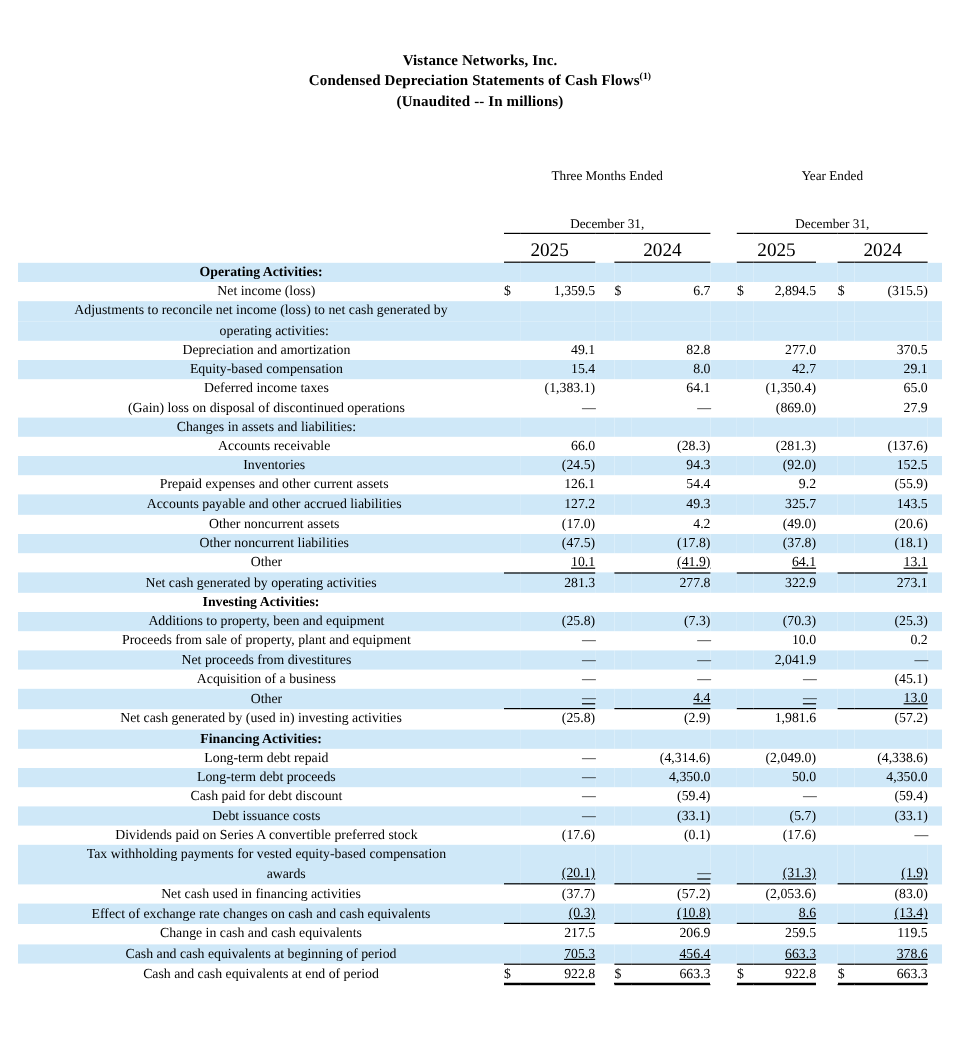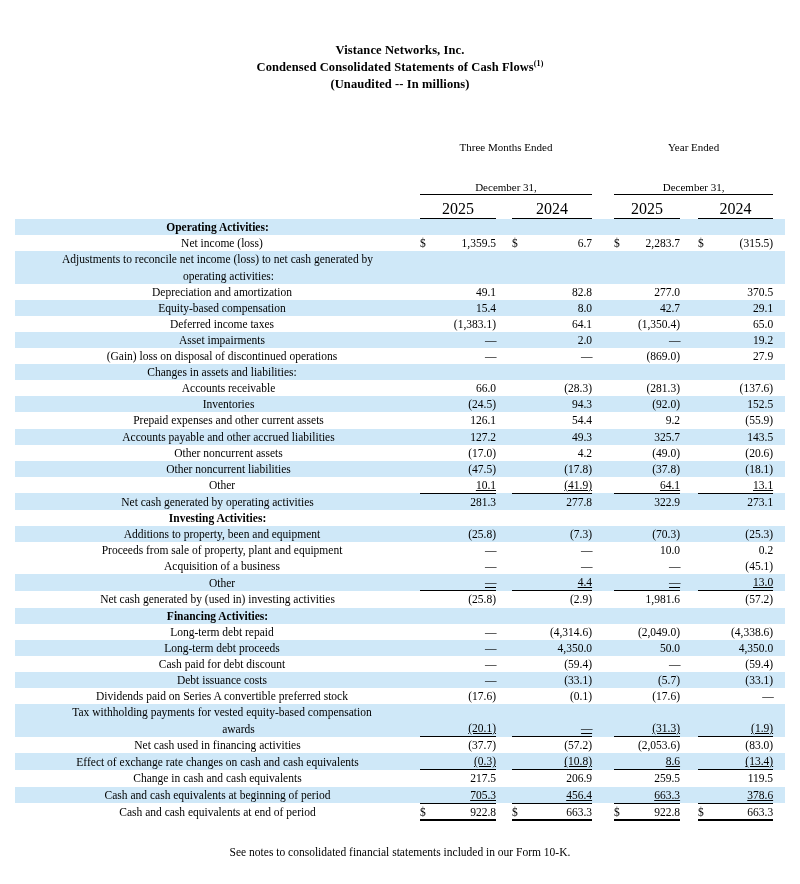--- a/index.html
+++ b/index.html
@@ -124,21 +124,21 @@
     margin-top: 24px;
   }
 </style>
 </head>
 <body>
 
 <div class="page">
 
   <div class="title-block">
     <div class="title-line">Vistance Networks, Inc.</div>
-    <div class="title-line"><span>Condensed Consolidated Statements of Cash Flows</span><span class="sup">(1)</span></div>
+    <div class="title-line"><span>Condensed Depreciation Statements of Cash Flows</span><span class="sup">(1)</span></div>
     <div class="title-line">(Unaudited -- In millions)</div>
   </div>
 
   <table class="cf">
     <colgroup>
       <col class="c-label">
         <col class="c-cur">
         <col class="c-num">
         <col class="c-gap">
       <col class="c-cur2">
@@ -198,21 +198,21 @@
         </tr>
         <tr class="row">
           <td class="label i1">Net income (loss)</td>
           <td class="cur">$</td>
           <td class="num">1,359.5</td>
           <td></td>
           <td class="cur">$</td>
           <td class="num">6.7</td>
           <td></td>
           <td class="cur">$</td>
-          <td class="num">2,283.7</td>
+          <td class="num">2,894.5</td>
           <td></td>
           <td class="cur">$</td>
           <td class="num">(315.5)</td>
           <td></td>
         </tr>
         <tr class="row shaded">
           <td class="label">Adjustments to reconcile net income (loss) to net cash generated by</td>
           <td class="cur"></td>
           <td class="num"></td>
           <td></td>
@@ -279,35 +279,20 @@
           <td class="cur"></td>
           <td class="num">64.1</td>
           <td></td>
           <td class="cur"></td>
           <td class="num">(1,350.4)</td>
           <td></td>
           <td class="cur"></td>
           <td class="num">65.0</td>
           <td></td>
         </tr>
-        <tr class="row shaded">
-          <td class="label i1">Asset impairments</td>
-          <td class="cur"></td>
-          <td class="num dash">—</td>
-          <td></td>
-          <td class="cur"></td>
-          <td class="num">2.0</td>
-          <td></td>
-          <td class="cur"></td>
-          <td class="num dash">—</td>
-          <td></td>
-          <td class="cur"></td>
-          <td class="num">19.2</td>
-          <td></td>
-        </tr>
         <tr class="row">
           <td class="label i1">(Gain) loss on disposal of discontinued operations</td>
           <td class="cur"></td>
           <td class="num dash">—</td>
           <td></td>
           <td class="cur"></td>
           <td class="num dash">—</td>
           <td></td>
           <td class="cur"></td>
           <td class="num">(869.0)</td>
@@ -487,20 +472,35 @@
           <td class="num dash">—</td>
           <td></td>
           <td class="cur"></td>
           <td class="num dash">—</td>
           <td></td>
           <td class="cur"></td>
           <td class="num">10.0</td>
           <td></td>
           <td class="cur"></td>
           <td class="num">0.2</td>
+          <td></td>
+        </tr>
+        <tr class="row shaded">
+          <td class="label i1">Net proceeds from divestitures</td>
+          <td class="cur"></td>
+          <td class="num dash">—</td>
+          <td></td>
+          <td class="cur"></td>
+          <td class="num dash">—</td>
+          <td></td>
+          <td class="cur"></td>
+          <td class="num">2,041.9</td>
+          <td></td>
+          <td class="cur"></td>
+          <td class="num dash">—</td>
           <td></td>
         </tr>
         <tr class="row">
           <td class="label i1">Acquisition of a business</td>
           <td class="cur"></td>
           <td class="num dash">—</td>
           <td></td>
           <td class="cur"></td>
           <td class="num dash">—</td>
           <td></td>
@@ -733,16 +733,15 @@
           <td class="num ul-dbl">922.8</td>
           <td></td>
           <td class="cur ul-dbl">$</td>
           <td class="num ul-dbl">663.3</td>
           <td></td>
         </tr>
       </tbody>
   </table>
 
   <div class="footnotes">
-    <div class="fn-note">See notes to consolidated financial statements included in our Form 10-K.</div>
   </div>
 
 </div>
 
 </body></html>

